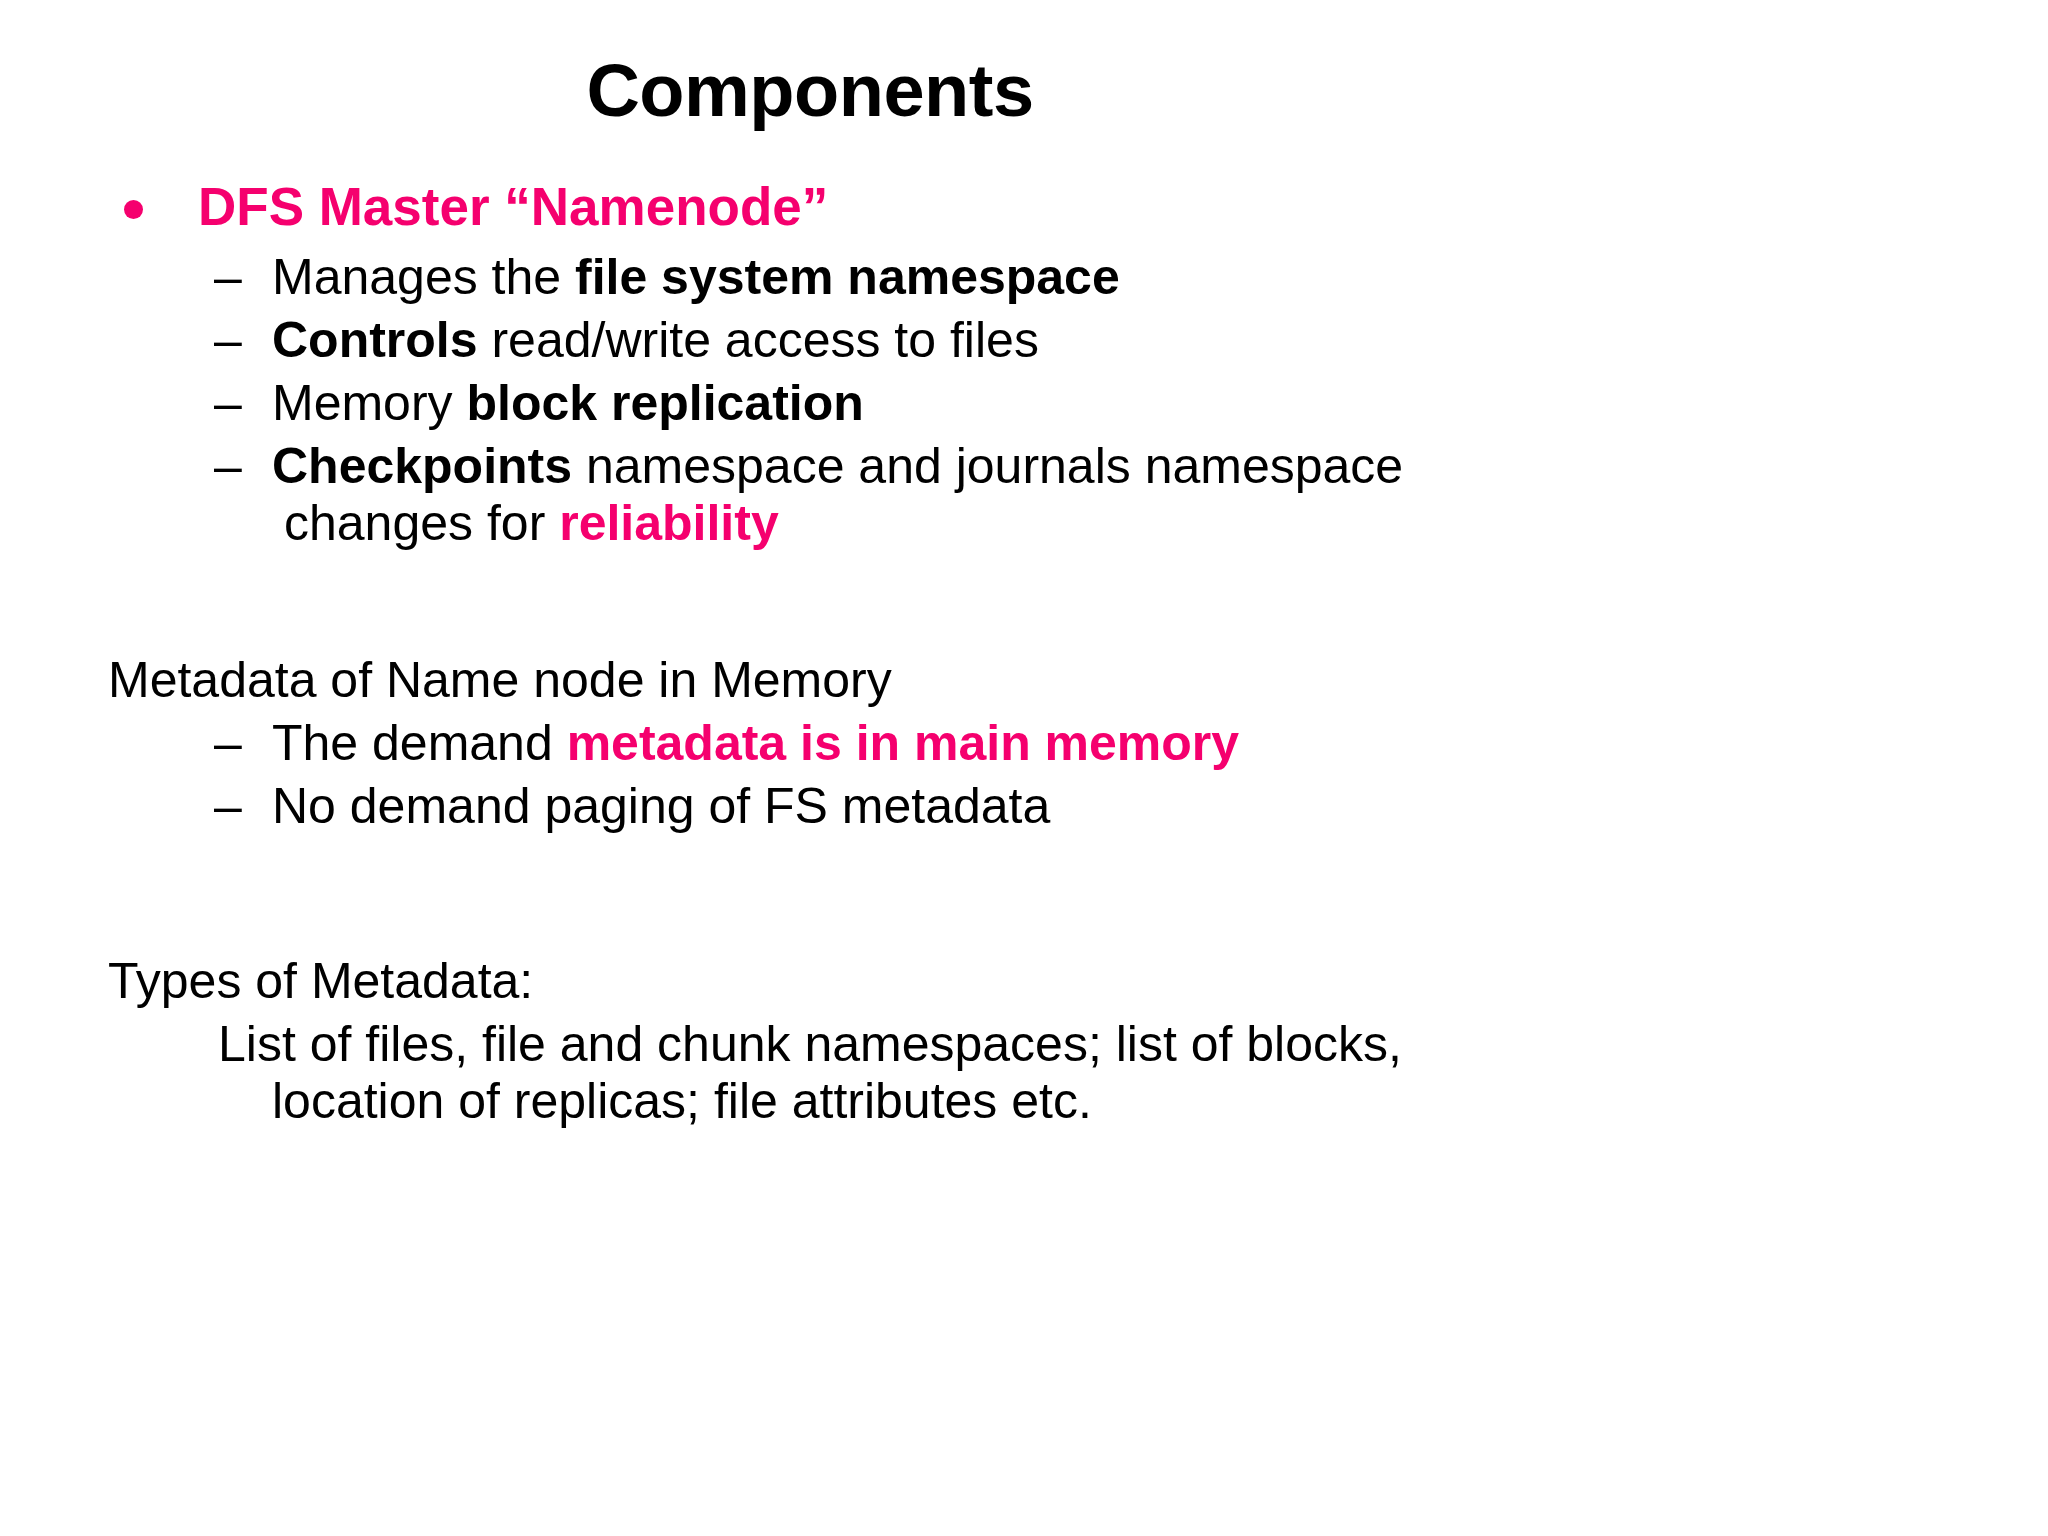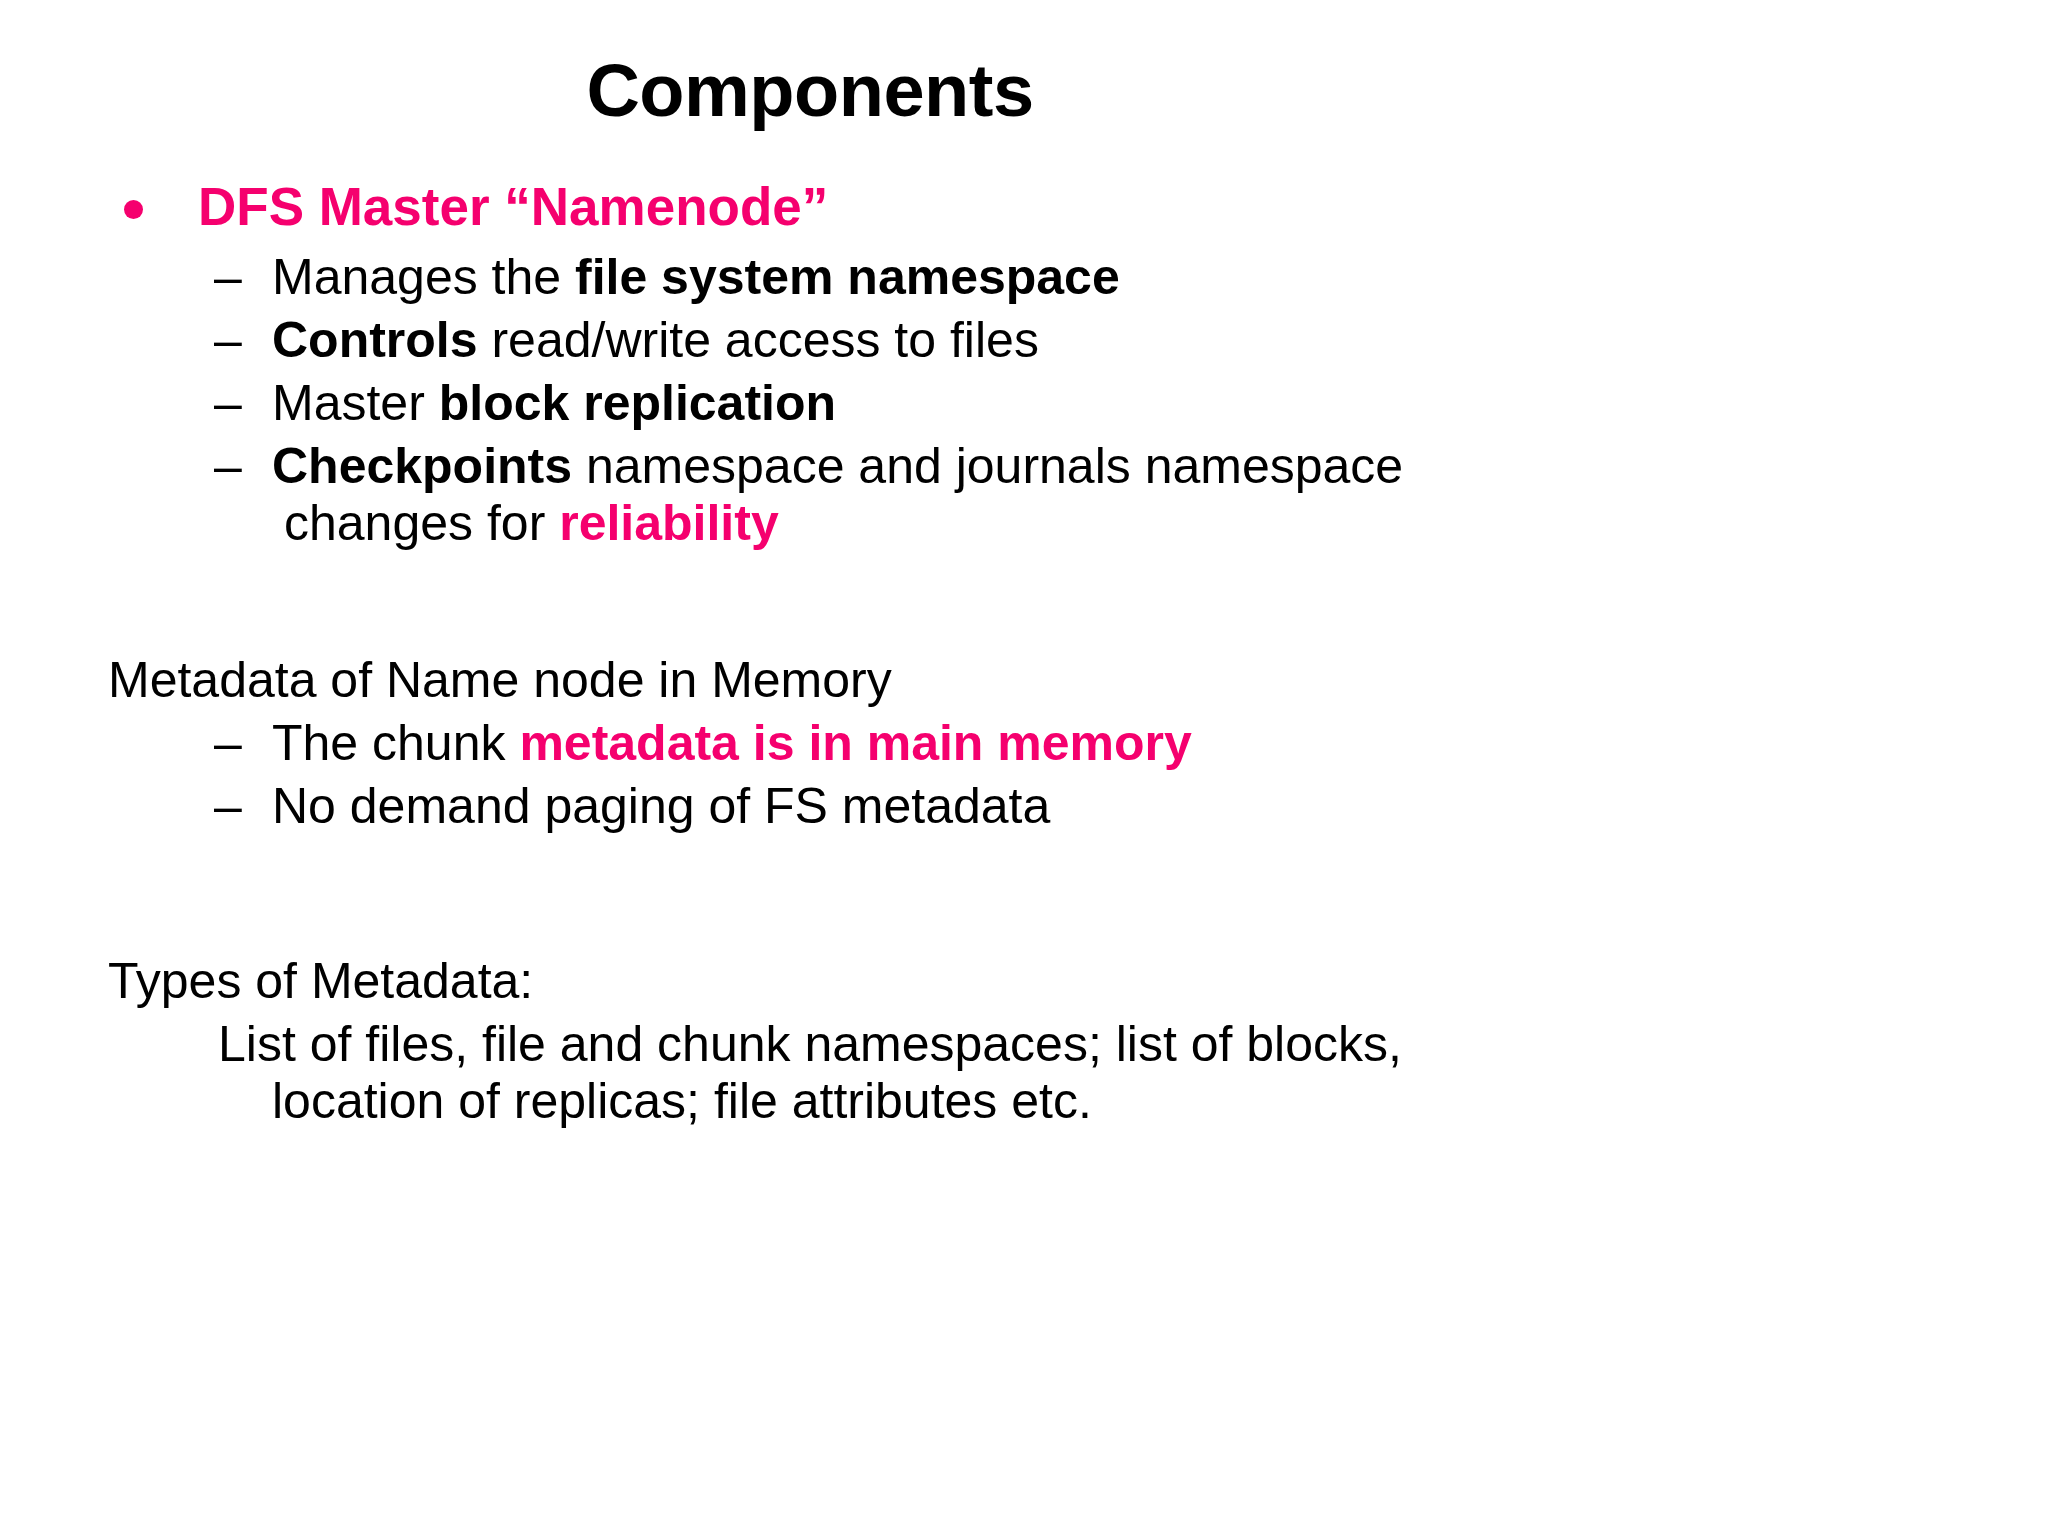--- a/index.html
+++ b/index.html
@@ -137,36 +137,36 @@
       <span>Manages the </span><b class="strong">file system namespace</b>
     </div>
 
     <div class="lvl2">
       <span class="dash">–</span>
       <b class="strong">Controls</b><span> read/write access to files</span>
     </div>
 
     <div class="lvl2">
       <span class="dash">–</span>
-      <span>Master </span><b class="strong">block replication</b>
+      <span>Memory </span><b class="strong">block replication</b>
     </div>
 
     <div class="lvl2">
       <span class="dash">–</span>
       <b class="strong">Checkpoints</b><span> namespace and journals namespace</span>
       <span class="cont"><span>changes for </span><span class="pink-bold">reliability</span></span>
     </div>
 
     <div class="gap-md"></div>
 
     <div class="lvl0-plain">Metadata of Name node in Memory</div>
 
     <div class="lvl2">
       <span class="dash">–</span>
-      <span>The chunk </span><span class="pink-bold">metadata is in main memory</span>
+      <span>The demand </span><span class="pink-bold">metadata is in main memory</span>
     </div>
 
     <div class="lvl2">
       <span class="dash">–</span>
       <span>No demand paging of FS metadata</span>
     </div>
 
     <div class="gap-lg"></div>
 
     <div class="lvl0-plain">Types of Metadata:</div>

